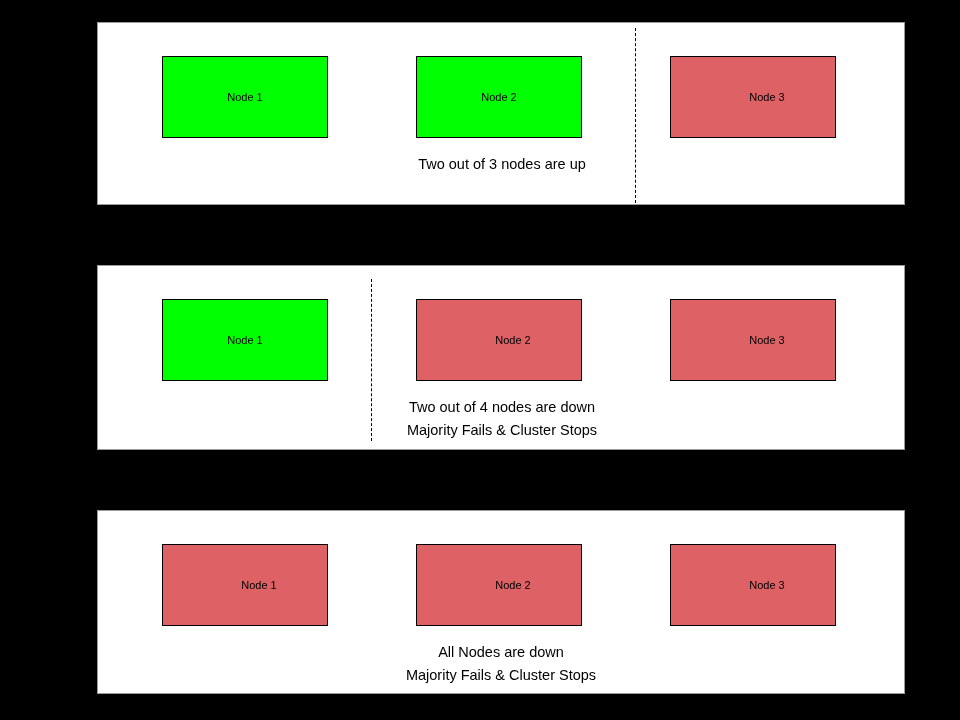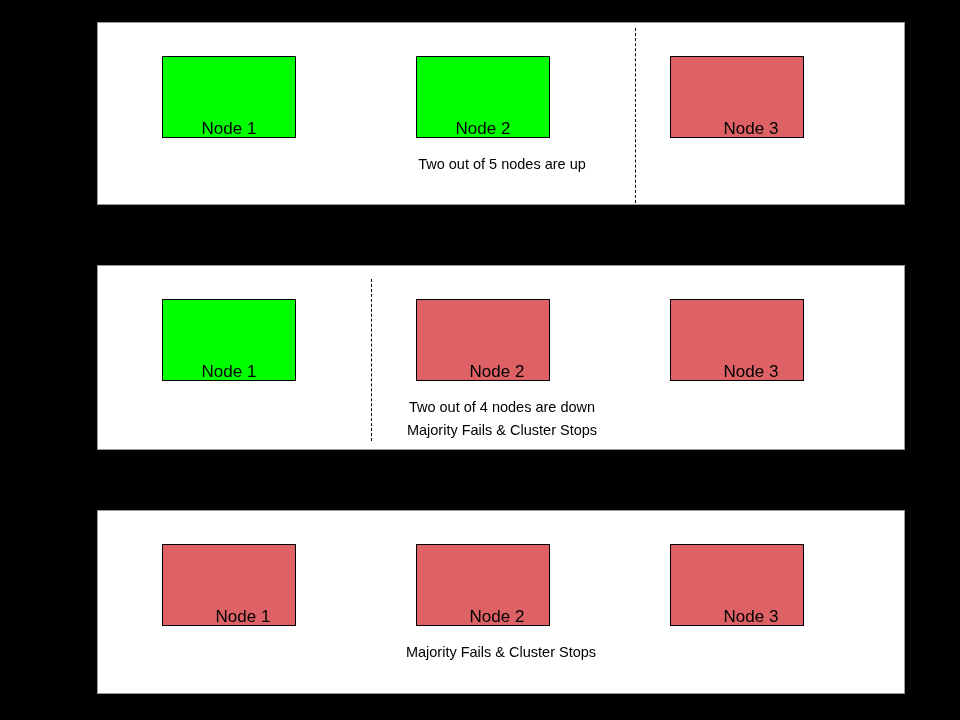--- a/index.html
+++ b/index.html
@@ -31,28 +31,28 @@
     border: 1px solid #9a9a9a;
     box-sizing: border-box;
   }
   #panel-0 { left: 97px;  top: 22px;  width: 808px; height: 183px; }
   #panel-1 { left: 97px;  top: 265px; width: 808px; height: 185px; }
   #panel-2 { left: 97px;  top: 510px; width: 808px; height: 184px; }
 
   
   .node-box {
     position: absolute;
-    width: 134px;
+    width: 166px;
     height: 82px;
     border: 1.5px solid #000000;
     box-sizing: border-box;
     display: flex;
-    align-items: flex-end;
+    align-items: center;
     justify-content: center;
-    font-size: 17px;
+    font-size: 11px;
     color: #000000;
     line-height: 1;
   }
   .node-box.up   { background: #00ff00; }
   .node-box.down { background: #de6265; padding-left: 28px; }
 
   .node-col-0 { left: 64px; }
   .node-col-1 { left: 318px; }
   .node-col-2 { left: 572px; }
 
@@ -88,21 +88,21 @@
     <div class="node-box up node-row node-col-1" style="background: rgb(0, 255, 0); border-color: rgb(0, 0, 0); color: rgb(0, 0, 0);">
       <span>Node 2</span>
     </div>
     <div class="node-box down node-row node-col-2" style="background: rgb(222, 98, 101); border-color: rgb(0, 0, 0); color: rgb(0, 0, 0);">
       <span>Node 3</span>
     </div>
 
     <div class="divider" id="divider-0" style="left: 537px; top: 5px; height: 175px; border-left-color: rgb(0, 0, 0); display: block;"></div>
 
     <div class="caption" id="caption-0" style="top: 130px; left: 0px; width: 100%; color: rgb(0, 0, 0); transform: translateX(1px);">
-      <span class="cap-line">Two out of 5 nodes are up</span>
+      <span class="cap-line">Two out of 3 nodes are up</span>
     </div>
   </div>
 
   <div class="panel" id="panel-1" style="background: rgb(255, 255, 255); border-color: rgb(154, 154, 154);">
     <div class="node-box up node-row node-col-0" style="background: rgb(0, 255, 0); border-color: rgb(0, 0, 0); color: rgb(0, 0, 0);">
       <span>Node 1</span>
     </div>
     <div class="node-box down node-row node-col-1" style="background: rgb(222, 98, 101); border-color: rgb(0, 0, 0); color: rgb(0, 0, 0);">
       <span>Node 2</span>
     </div>
@@ -123,17 +123,18 @@
       <span>Node 1</span>
     </div>
     <div class="node-box down node-row node-col-1" style="background: rgb(222, 98, 101); border-color: rgb(0, 0, 0); color: rgb(0, 0, 0);">
       <span>Node 2</span>
     </div>
     <div class="node-box down node-row node-col-2" style="background: rgb(222, 98, 101); border-color: rgb(0, 0, 0); color: rgb(0, 0, 0);">
       <span>Node 3</span>
     </div>
 
     <div class="caption" id="caption-2" style="top: 130px; left: 0px; width: 100%; color: rgb(0, 0, 0); transform: translateX(0px);">
+      <span class="cap-line">All Nodes are down</span>
       <span class="cap-line">Majority Fails &amp; Cluster Stops</span>
     </div>
   </div>
 
 </div>
 
 </body></html>

